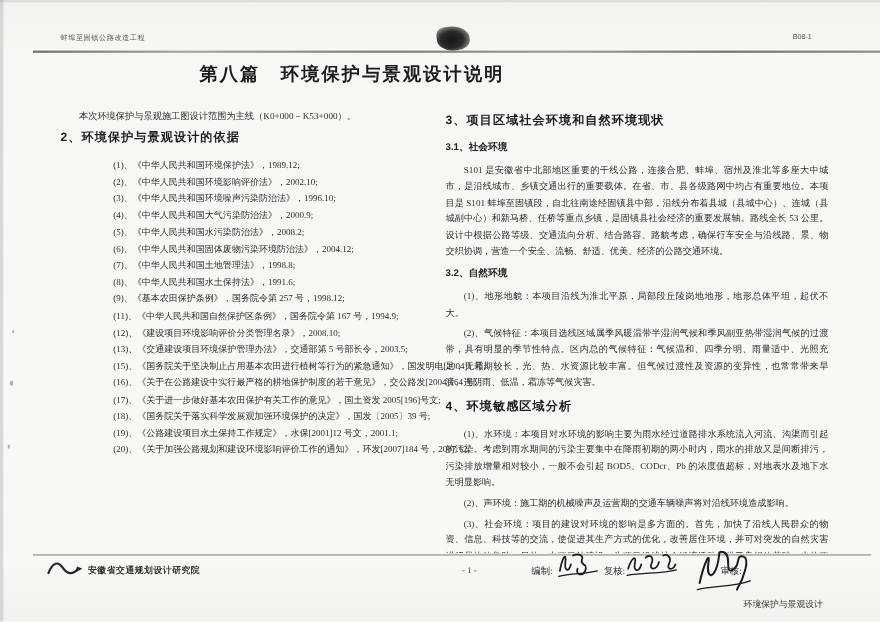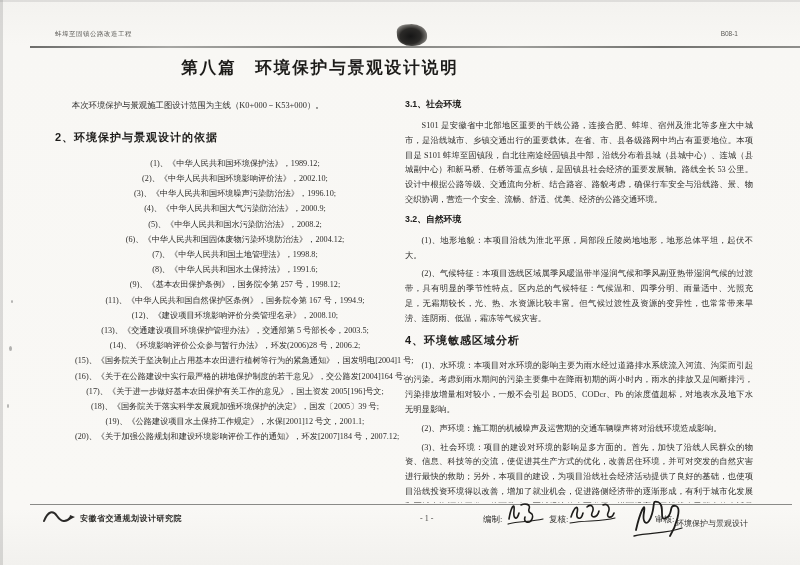--- a/index.html
+++ b/index.html
@@ -30,35 +30,35 @@
   .title{position:absolute;left:0;top:57px;width:640px;text-align:center;
     font-family:"Liberation Sans",sans-serif;font-weight:bold;font-size:16.5px;letter-spacing:2px;color:#1c1b19;}
 
   
   .col{position:absolute;top:99px;}
   .col-left{left:55px;width:340px;height:392px;}
   .col-right{left:405px;width:348px;height:404px;overflow:hidden;}
   .h-big{font-family:"Liberation Sans",sans-serif;font-weight:bold;font-size:11px;letter-spacing:1px;color:#1d1c1a;margin:3px 0 11px 0;}
   .h-sub{font-family:"Liberation Sans",sans-serif;font-weight:bold;font-size:8.8px;color:#22211f;margin:0 0 8px 0;}
   .para{font-size:8.3px;line-height:14.8px;text-align:justify;text-indent:2em;margin:0 0 4px 0;color:#2e2d2b;}
-  .col-left .para{font-size:8.4px;margin-bottom:16px;}
-  .refs{margin-left:20px;text-align:center;}
+  .col-left .para{font-size:8.4px;margin-bottom:3px;}
+  .refs{margin-left:48px;}
   .ref{font-size:8.2px;line-height:15.2px;white-space:nowrap;color:#2e2d2b;}
   .mt6{margin-top:6px;}
 
   
   .ftr-rule{position:absolute;left:30px;top:504px;width:762px;height:1px;background:#8a8a87;}
   .ftr-logo{position:absolute;left:42px;top:508px;width:34px;height:18px;}
   .ftr-inst{position:absolute;left:80px;top:513px;font-size:8px;font-weight:bold;color:#33322f;letter-spacing:0.5px;}
   .ftr-page{position:absolute;left:420px;top:514px;font-size:8px;color:#4a4946;}
   .ftr-label{position:absolute;top:514px;font-size:8.5px;color:#2e2d2b;}
   .lb-prep{left:483px;}
   .lb-chk{left:549px;text-align:right;}
   .lb-rev{left:611px;margin-left:44px;}
-  .ftr-doc{position:absolute;left:676px;top:518px;font-size:8px;color:#33322f;}
+  .ftr-doc{position:absolute;left:676px;top:544px;font-size:8px;color:#33322f;}
   .sig{position:absolute;}
   .sig-prep{left:505px;top:495px;}
   .sig-chk{left:567px;top:497px;}
   .sig-rev{left:628px;top:492px;}
 </style>
 </head>
 <body>
 
 <div class="page">
 
@@ -84,31 +84,31 @@
       <div class="ref">(3)、《中华人民共和国环境噪声污染防治法》，1996.10;</div>
       <div class="ref">(4)、《中华人民共和国大气污染防治法》，2000.9;</div>
       <div class="ref">(5)、《中华人民共和国水污染防治法》，2008.2;</div>
       <div class="ref">(6)、《中华人民共和国固体废物污染环境防治法》，2004.12;</div>
       <div class="ref">(7)、《中华人民共和国土地管理法》，1998.8;</div>
       <div class="ref">(8)、《中华人民共和国水土保持法》，1991.6;</div>
       <div class="ref">(9)、《基本农田保护条例》，国务院令第 257 号，1998.12;</div>
       <div class="ref">(11)、《中华人民共和国自然保护区条例》，国务院令第 167 号，1994.9;</div>
       <div class="ref">(12)、《建设项目环境影响评价分类管理名录》，2008.10;</div>
       <div class="ref">(13)、《交通建设项目环境保护管理办法》，交通部第 5 号部长令，2003.5;</div>
-      <div class="ref">(14)、《环境影响评价公众参与暂行办法》，环发(2006)28 号，2006.2;</div>
       <div class="ref">(15)、《国务院关于坚决制止占用基本农田进行植树等行为的紧急通知》，国发明电[2004]1 号;</div>
       <div class="ref">(16)、《关于在公路建设中实行最严格的耕地保护制度的若干意见》，交公路发[2004]164 号;</div>
       <div class="ref">(17)、《关于进一步做好基本农田保护有关工作的意见》，国土资发 2005[196]号文;</div>
       <div class="ref">(18)、《国务院关于落实科学发展观加强环境保护的决定》，国发〔2005〕39 号;</div>
       <div class="ref">(19)、《公路建设项目水土保持工作规定》，水保[2001]12 号文，2001.1;</div>
       <div class="ref">(20)、《关于加强公路规划和建设环境影响评价工作的通知》，环发[2007]184 号，2007.12;</div>
     </div>
   </div>
 
   <div class="col col-right">
+    <div class="h-big">3、项目区域社会环境和自然环境现状</div>
     <div class="h-sub">3.1、社会环境</div>
     <div class="para">S101 是安徽省中北部地区重要的干线公路，连接合肥、蚌埠、宿州及淮北等多座大中城市，是沿线城市、乡镇交通出行的重要载体。在省、市、县各级路网中均占有重要地位。本项目是 S101 蚌埠至固镇段，自北往南途经固镇县中部，沿线分布着县城（县城中心）、连城（县城副中心）和新马桥、任桥等重点乡镇，是固镇县社会经济的重要发展轴。路线全长 53 公里。设计中根据公路等级、交通流向分析、结合路容、路貌考虑，确保行车安全与沿线路、景、物交织协调，营造一个安全、流畅、舒适、优美、经济的公路交通环境。</div>
     <div class="h-sub mt6">3.2、自然环境</div>
     <div class="para">(1)、地形地貌：本项目沿线为淮北平原，局部段丘陵岗地地形，地形总体平坦，起伏不大。</div>
     <div class="para">(2)、气候特征：本项目选线区域属季风暖温带半湿润气候和季风副亚热带湿润气候的过渡带，具有明显的季节性特点。区内总的气候特征：气候温和、四季分明、雨量适中、光照充足，无霜期较长，光、热、水资源比较丰富。但气候过渡性及资源的变异性，也常常带来旱涝、连阴雨、低温，霜冻等气候灾害。</div>
     <div class="h-big mt6">4、环境敏感区域分析</div>
     <div class="para">(1)、水环境：本项目对水环境的影响主要为雨水经过道路排水系统流入河流、沟渠而引起的污染。考虑到雨水期间的污染主要集中在降雨初期的两小时内，雨水的排放又是间断排污，污染排放增量相对较小，一般不会引起 BOD5、CODcr、Pb 的浓度值超标，对地表水及地下水无明显影响。</div>
     <div class="para">(2)、声环境：施工期的机械噪声及运营期的交通车辆噪声将对沿线环境造成影响。</div>
     <div class="para">(3)、社会环境：项目的建设对环境的影响是多方面的。首先，加快了沿线人民群众的物资、信息、科技等的交流，使促进其生产方式的优化，改善居住环境，并可对突发的自然灾害进行最快的救助；另外，本项目的建设，为项目沿线社会经济活动提供了良好的基础，也使项目沿线投资环境得以改善，增加了就业机会，促进路侧经济带的逐渐形成，有利于城市化发展和区域内资源的开发，从而带动了区域经济的全面发展，进而提高项目沿线人民群众的生活品质，这是最主要的影响。其次，公路项目的建设对社会环境、生态环境、自然环境均产生一定程度的负面影响。</div>
 

